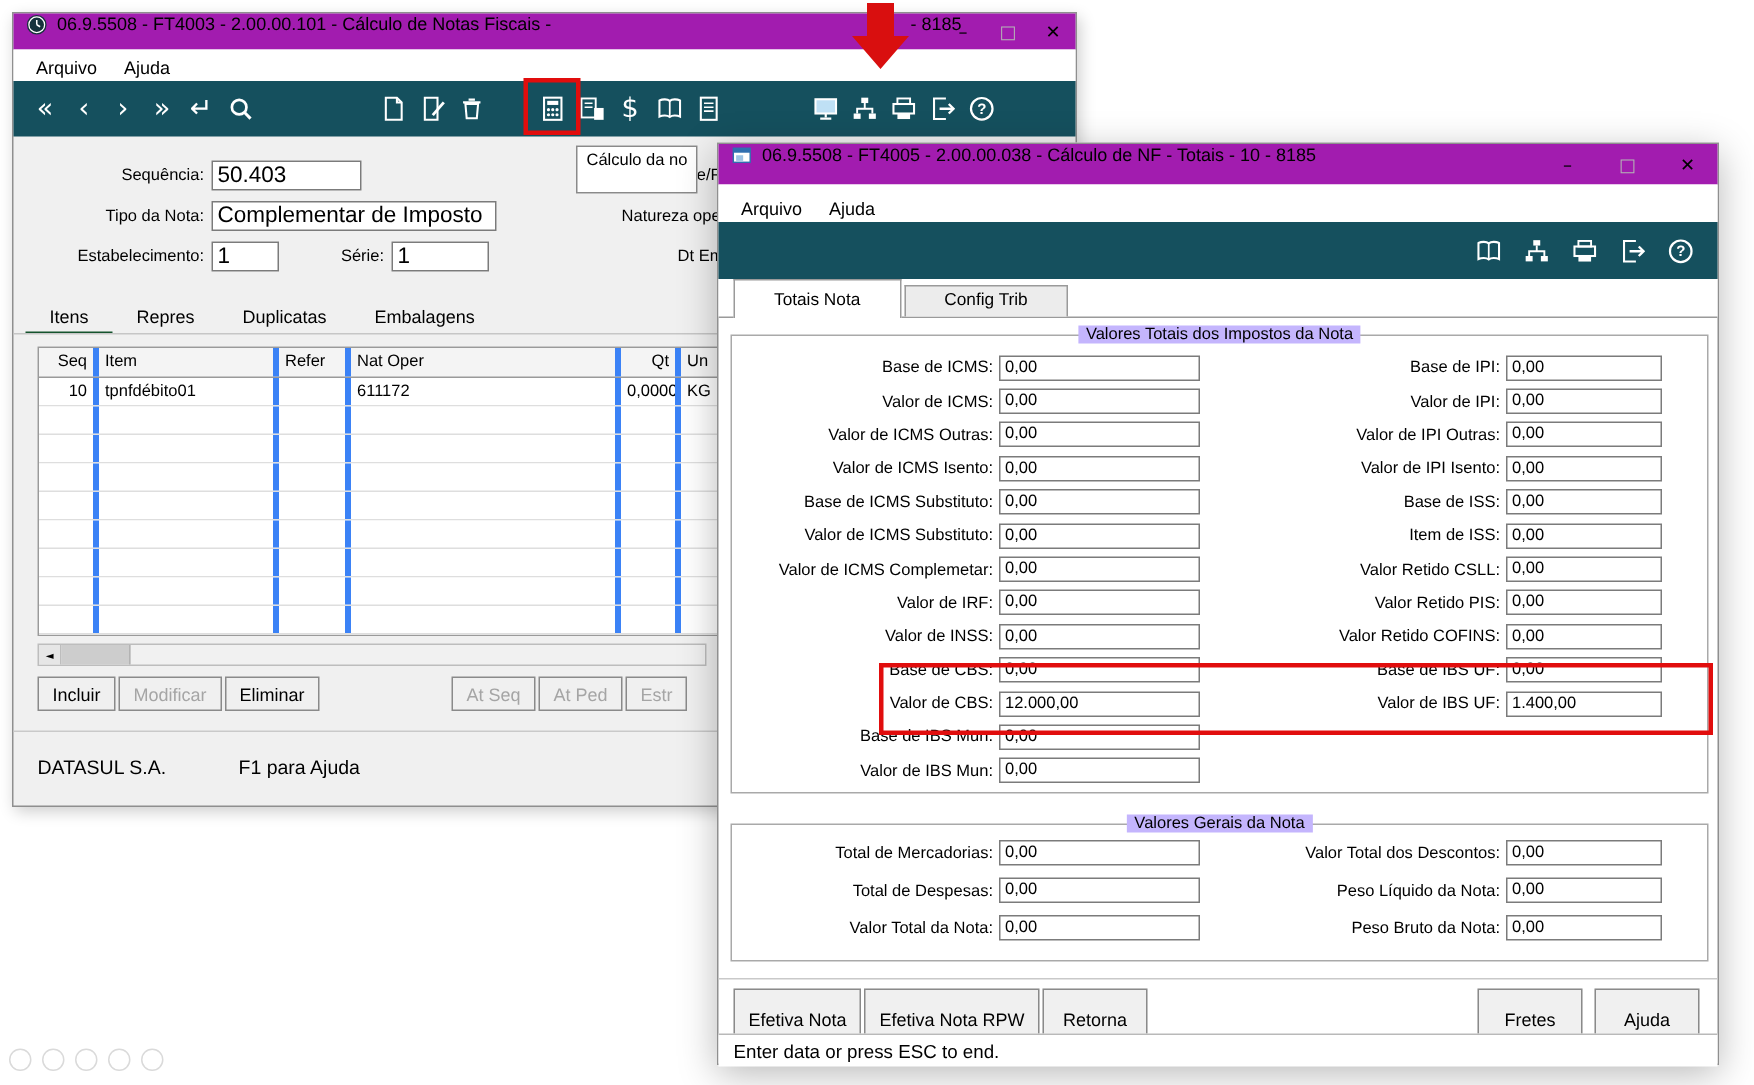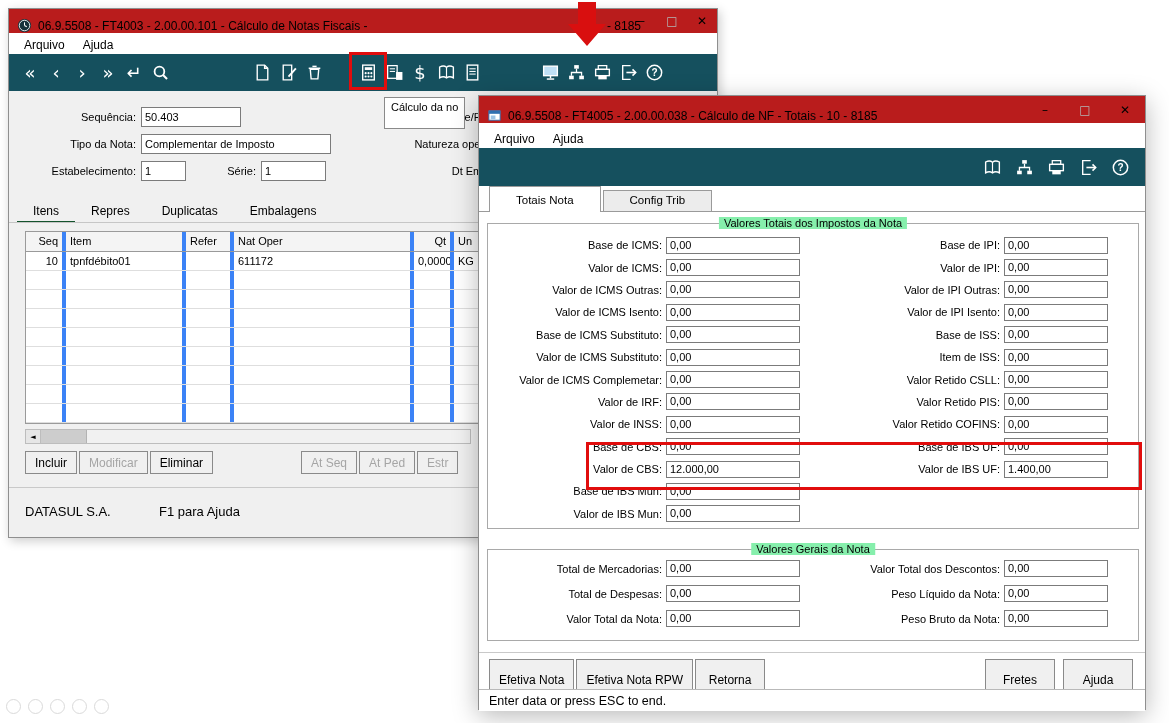--- a/index.html
+++ b/index.html
@@ -1,19 +1,19 @@
 <!DOCTYPE html>
 <html><head>
 <meta charset="utf-8">
 <style>
 *{margin:0;padding:0;box-sizing:border-box}
 html,body{width:1169px;height:723px}
 body{position:relative;overflow:hidden;background:#fff;font-family:"Liberation Sans",sans-serif;color:#000}
 .window{position:absolute;background:#fff;border:1px solid #8f8f8f}
-.titlebar{position:absolute;left:0;right:0;top:0;background:#b91c1c;display:flex;align-items:flex-end;padding-left:8px}
+.titlebar{position:absolute;left:0;right:0;top:0;background:#a21caf;display:flex;align-items:flex-start;padding-left:8px}
 .titlebar .title{font-size:12px;white-space:nowrap;margin-left:6px}
 .appicon{display:flex;align-items:center}
 .appicon svg{width:15px;height:15px;display:block}
 .ctrls{position:absolute;right:0;top:0;height:100%;display:flex}
 .ctrl{height:100%;display:flex;align-items:center;justify-content:center;font-size:12px;font-family:"DejaVu Sans",sans-serif}
 .ctrl.dis{color:#b5b5b5}
 .menubar{position:absolute;left:0;right:0;display:flex;align-items:flex-end;padding-left:6px;background:#fff}
 .menu-item{font-size:12px;padding:2px 9px}
 .toolbar{position:absolute;left:0;right:0;background:#15505e;display:flex;align-items:center}
 .icon-group{display:flex;align-items:center}
@@ -30,21 +30,21 @@
 #w1 .titlebar{height:24px}
 #w1 .ctrl{width:30px}
 #w1 .titlefrag{position:absolute;left:592px}
 #w1 .menubar{top:24px;height:21px}
 #w1 .toolbar{top:45px;height:37px;padding-left:8px}
 #w1 .toolbar .icon-group:nth-child(2){margin-left:76px}
 #w1 .toolbar .icon-group:nth-child(3){margin-left:28px}
 #w1 .toolbar .icon-group:nth-child(4){margin-left:52px}
 #calc-hl{left:340px;top:43px;width:38px;height:38px}
 .lbl{position:absolute;font-size:11px;text-align:right;height:20px;line-height:20px;white-space:nowrap}
-.inp{position:absolute;height:20px;background:#fff;border:1px solid #7b7b7b;font-size:11px;line-height:18px;padding:0 3px;white-space:nowrap;overflow:hidden}
+.inp{position:absolute;height:20px;background:#fff;border:1px solid #7b7b7b;font-size:15px;line-height:18px;padding:0 3px;white-space:nowrap;overflow:hidden}
 .tooltip{position:absolute;left:375px;top:88px;height:32px;background:#fff;border:1px solid #8a8a8a;font-size:11px;padding:3px 6px;z-index:3;white-space:nowrap}
 .w1-tabs{position:absolute;left:0;right:0;top:190px;height:24px;display:flex;padding-left:8px;border-bottom:1px solid #c6c6c6}
 .w1-tabs .tab{font-size:12px;padding:5px 16px 0;white-space:nowrap}
 .w1-tabs .tab.selected{border-bottom:1px solid #14532d}
 .tbl{position:absolute;left:16px;top:222px;width:640px;background:#fff;border:1px solid #9a9a9a}
 .thead{display:flex;height:20px;background:#f4f4f4;border-bottom:1px solid #9a9a9a}
 .tbody .tr{display:flex;height:19px;border-bottom:1px solid #dedede;background:#fff}
 .th,.td{font-size:11px;padding:3px 4px 0;border-right:4px solid #3b82f6;overflow:hidden;white-space:nowrap}
 .c0{width:40px;text-align:right}.c1{width:120px}.c2{width:48px}.c3{width:180px}.c4{width:40px;text-align:right}.c5{width:36px}
 .hscroll{position:absolute;left:16px;top:420px;width:446px;height:15px;background:#f1f1f1;border:1px solid #bdbdbd;display:flex;align-items:center}
@@ -56,21 +56,21 @@
 #w2 .ctrl{width:40px}
 #w2 .menubar{top:27px;height:25px}
 #w2 .toolbar{top:52px;height:38px;justify-content:flex-end;padding-right:12px}
 #w2 .toolbar .icon-group{gap:6px}
 .w2-tabs{position:absolute;left:0;right:0;top:90px;height:26px;display:flex;align-items:flex-end;padding-left:10px;gap:2px;border-bottom:1px solid #9a9a9a;background:#fff}
 .w2-tabs .tab{font-size:11.5px;border:1px solid #9a9a9a;border-bottom:none;background:#ececec;padding:3px 26px;height:21px;white-space:nowrap}
 .w2-tabs .tab.selected{background:#fff;height:26px;padding-top:7px;margin-bottom:-1px;z-index:2}
 .groupbox{position:absolute;left:8px;width:652px;border:1px solid #a9a9a9}
 #g1{top:127px;height:306px}
 #g2{top:453px;height:92px}
-.legend{position:absolute;top:-7px;left:50%;transform:translateX(-50%);background:#86efac;padding:0 5px;font-size:11px;white-space:nowrap}
+.legend{position:absolute;top:-7px;left:50%;transform:translateX(-50%);background:#c4b5fd;padding:0 5px;font-size:11px;white-space:nowrap}
 .fcol{position:absolute}
 .colL{left:0;top:10px}
 .colR{left:336px;top:10px}
 #g2 .colL,#g2 .colR{top:6px}
 .frow{display:flex;align-items:center;height:22.4px}
 #g2 .frow{height:25px}
 .flabel{font-size:11px;text-align:right;padding-right:4px;white-space:nowrap}
 .finput{height:17px;background:#fff;border:1px solid #7b7b7b;font-size:11px;line-height:15px;padding:0 3px;overflow:hidden;white-space:nowrap}
 .colL .flabel{width:178px}.colL .finput{width:134px}
 .colR .flabel{width:180px}.colR .finput{width:104px}

